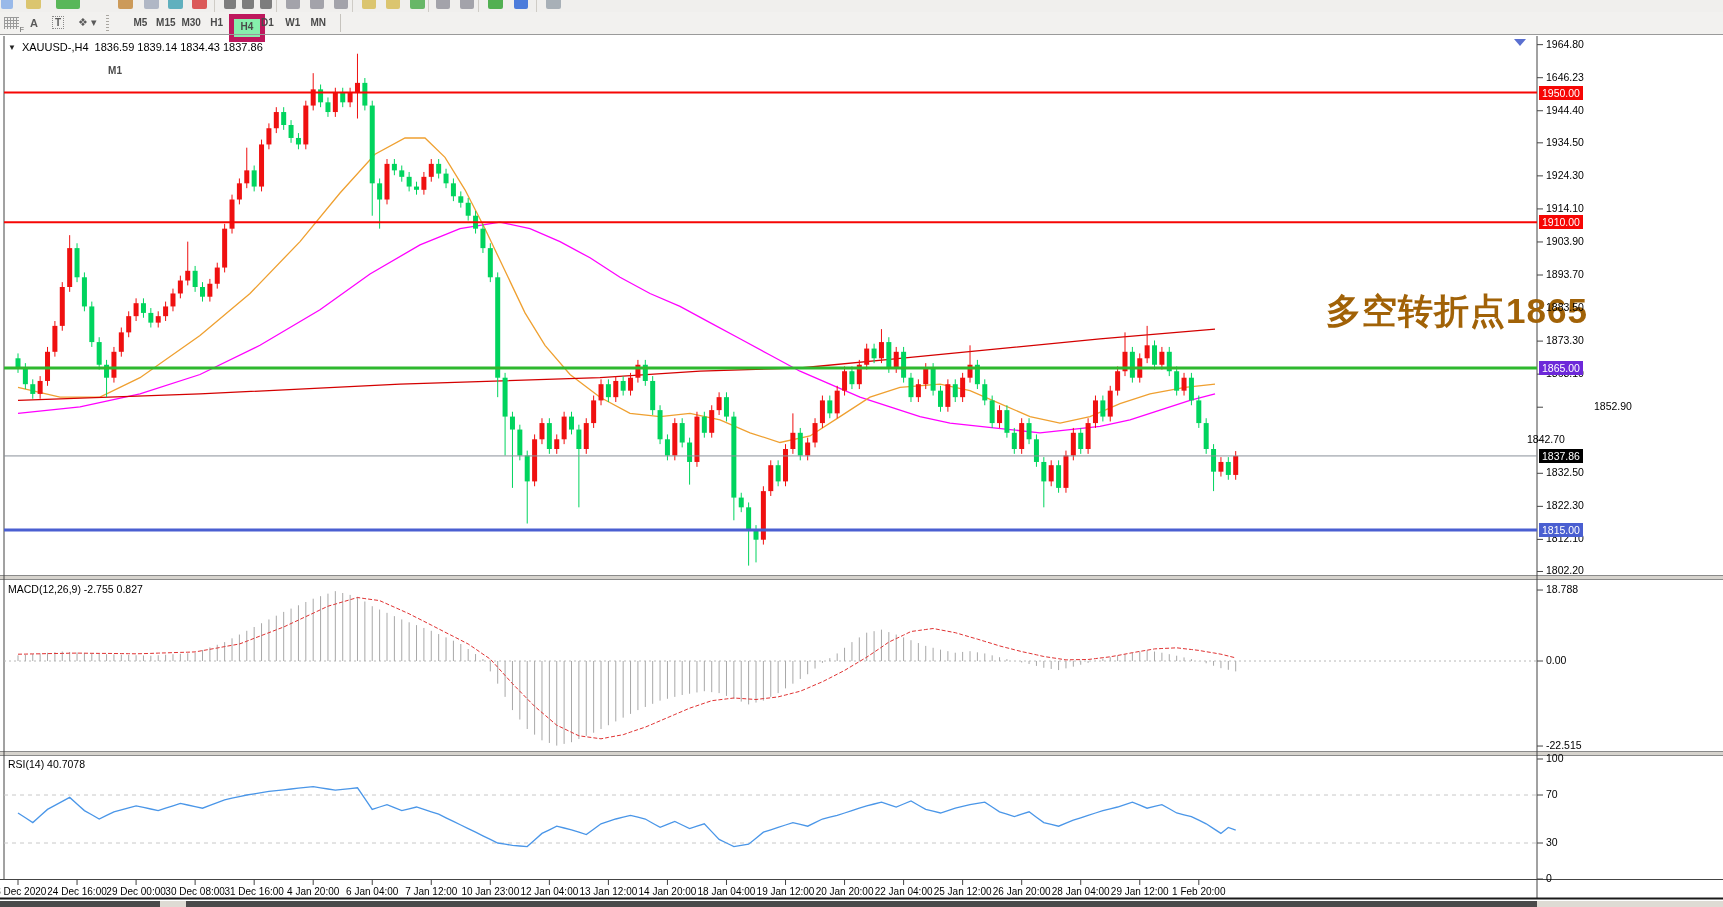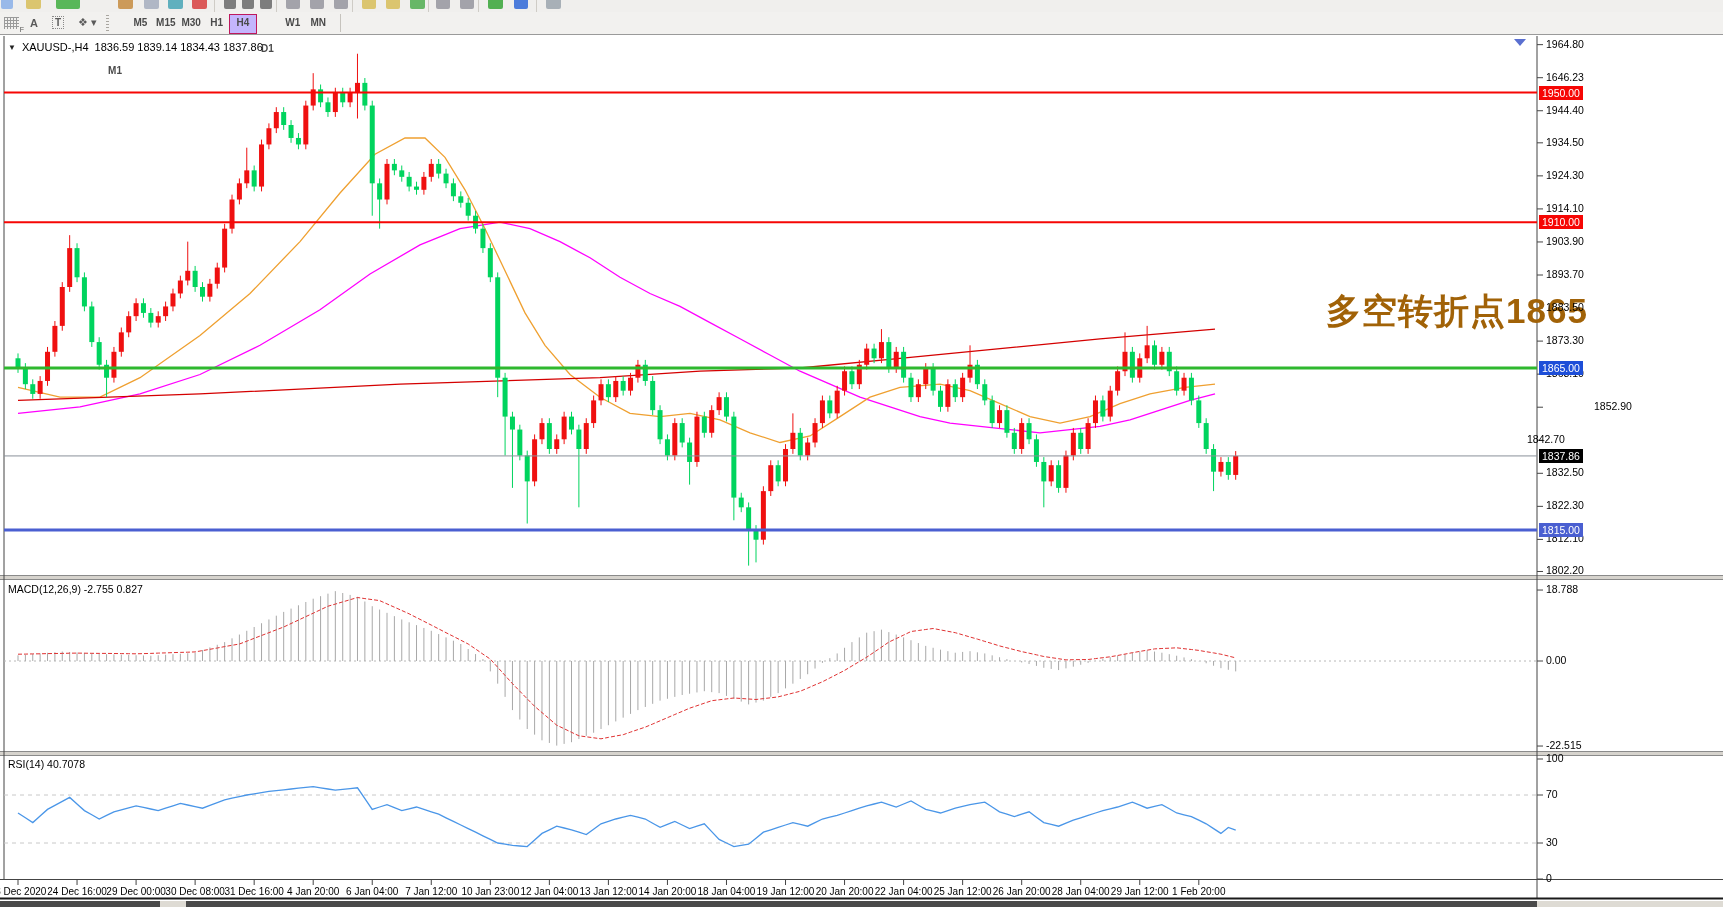--- a/index.html
+++ b/index.html
@@ -9,21 +9,21 @@
   #toolbar1{position:absolute;left:0;top:0;width:1723px;height:12px;background:#f0efed;
             overflow:hidden;border-bottom:1px solid #e2e0dc;}
   .tb1-icon{position:absolute;top:-6px;width:15px;height:15px;border-radius:2px;opacity:.9;}
   .tb1-sep{position:absolute;top:0;width:1px;height:12px;background:#cfccc6;}
   #toolbar2{position:absolute;left:0;top:12px;width:1723px;height:22px;background:#f2f1ef;
             border-bottom:1px solid #b9b6b0;}
   .tool-btn{position:absolute;top:2px;height:17px;display:flex;align-items:center;justify-content:center;
             color:#5a5a5a;font-size:11px;font-weight:bold;cursor:default;}
   .tf-btn{position:absolute;top:2px;width:26px;height:18px;line-height:18px;text-align:center;
           font-size:10px;font-weight:bold;color:#4a4a4a;}
-  .tf-btn.active{background:#c4b5fd;border:1px solid #be185d;line-height:16px;}
+  .tf-btn.active{background:#86efac;border:5px solid #be185d;line-height:16px;}
   .v-sep{position:absolute;top:2px;width:1px;height:18px;background:#c6c3bd;}
   .dot-handle{position:absolute;top:3px;width:3px;height:16px;
      background:repeating-linear-gradient(#a9a6a0 0 1px,transparent 1px 3px);}
   .snapgrid{width:15px;height:12px;
      background:repeating-linear-gradient(90deg,#9a9a9a 0 1px,transparent 1px 3px),
                 repeating-linear-gradient(#9a9a9a 0 1px,transparent 1px 3px);position:relative;}
   .snapgrid span{position:absolute;right:-5px;bottom:-4px;font-size:7px;font-weight:normal;color:#555;}
   .tbox{border:1px dotted #8a8a8a;padding:0 2px;font-size:10px;}
   
   #chart-svg{position:absolute;left:0;top:0;}
@@ -81,21 +81,21 @@
         <div class="tbox">T</div>
       </div>
       <div class="tool-btn" style="left: 78px;">❖ ▾</div>
       <div class="dot-handle" style="left: 106px;"></div>
       <div class="tf-btn" style="left: 102px; margin-top: 48px;">M1</div>
       <div class="tf-btn" style="left: 127.4px;">M5</div>
       <div class="tf-btn" style="left: 152.8px;">M15</div>
       <div class="tf-btn" style="left: 178.2px;">M30</div>
       <div class="tf-btn" style="left: 203.6px;">H1</div>
       <div class="tf-btn active" style="left: 229px;">H4</div>
-      <div class="tf-btn" style="left: 254.4px; margin-top: 26px;">D1</div>
+      <div class="tf-btn" style="left: 254.4px;">D1</div>
       <div class="tf-btn" style="left: 279.8px;">W1</div>
       <div class="tf-btn" style="left: 305.2px;">MN</div>
       <div class="v-sep" style="left: 340px;"></div>
     </div>
 
   <svg id="chart-svg" width="1723" height="907">
       <line x1="0" y1="34.5" x2="1723" y2="34.5" stroke="#9a9a9a" stroke-width="1"></line>
       <rect x="0" y="575" width="1723" height="4" fill="#d6d3cd"></rect>
       <line x1="0" y1="575.5" x2="1723" y2="575.5" stroke="#8a8a8a" stroke-width="1"></line>
       <line x1="0" y1="579.5" x2="1723" y2="579.5" stroke="#8a8a8a" stroke-width="1"></line>
@@ -690,21 +690,21 @@
         <div class="axis-label" style="left: 1546px; top: 334.108px;">1873.30</div>
         <div class="axis-label" style="left: 1546px; top: 367.156px;">1863.10</div>
         <div class="axis-label" style="left: 1546px; top: 400.204px; margin-left: 48px;">1852.90</div>
         <div class="axis-label" style="left: 1527px; top: 433.252px;">1842.70</div>
         <div class="axis-label" style="left: 1546px; top: 466.3px;">1832.50</div>
         <div class="axis-label" style="left: 1546px; top: 499.348px;">1822.30</div>
         <div class="axis-label" style="left: 1546px; top: 532.396px;">1812.10</div>
         <div class="axis-label" style="left: 1546px; top: 564.472px;">1802.20</div>
         <div class="hl-box" style="left: 1539px; top: 85.6px; background: rgb(246, 6, 4);">1950.00</div>
         <div class="hl-box" style="left: 1539px; top: 215.2px; background: rgb(246, 6, 4);">1910.00</div>
-        <div class="hl-box" style="left: 1539px; top: 361px; background: #1d4ed8;">1865.00</div>
+        <div class="hl-box" style="left: 1539px; top: 361px; background: #6d28d9;">1865.00</div>
         <div class="hl-box" style="left: 1539px; top: 523px; background: rgb(74, 95, 209);">1815.00</div>
         <div class="hl-box" style="left: 1539px; top: 448.934px; background: rgb(0, 0, 0);">1837.86</div>
         <div class="axis-label" style="left: 1546px; top: 583.038px;">18.788</div>
         <div class="axis-label" style="left: 1546px; top: 654px;">0.00</div>
         <div class="axis-label" style="left: 1546px; top: 739.039px;">-22.515</div>
         <div class="axis-label" style="left: 1546px; top: 752px;">100</div>
         <div class="axis-label" style="left: 1546px; top: 788px;">70</div>
         <div class="axis-label" style="left: 1546px; top: 836px;">30</div>
         <div class="axis-label" style="left: 1546px; top: 872px;">0</div>
         <div class="date-label" style="left: -17px; top: 886px;">23 Dec 2020</div>

